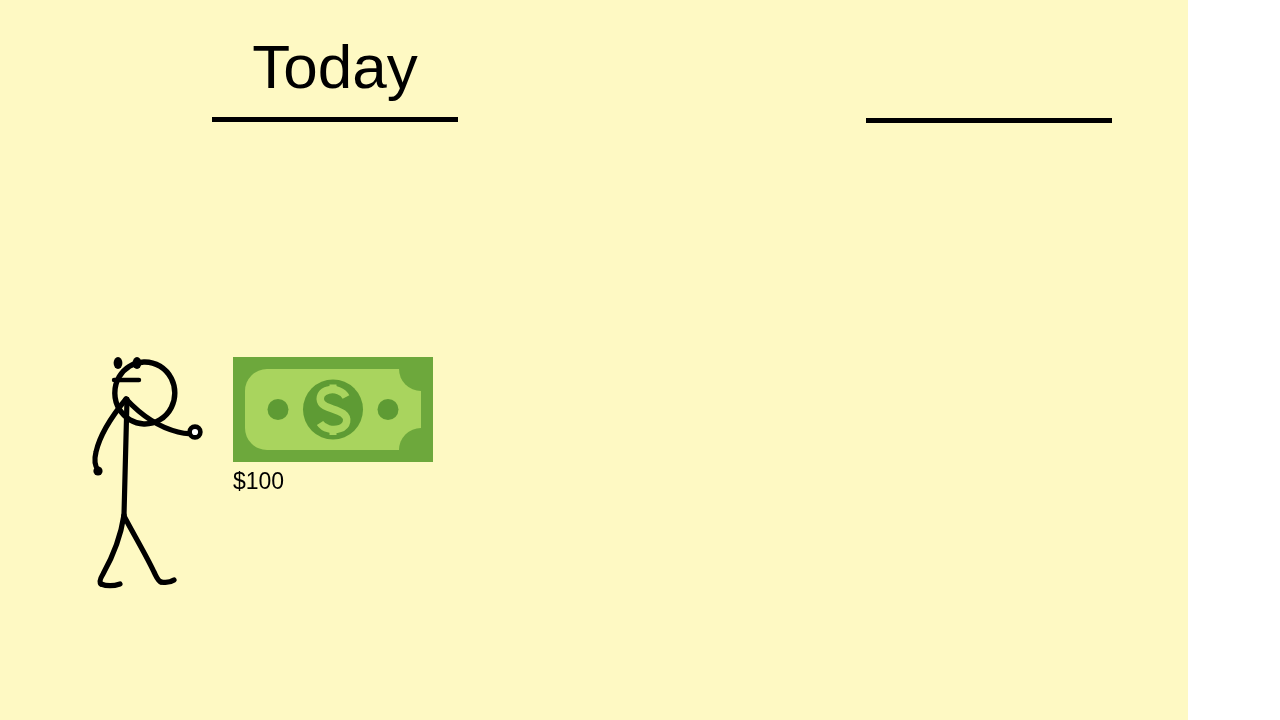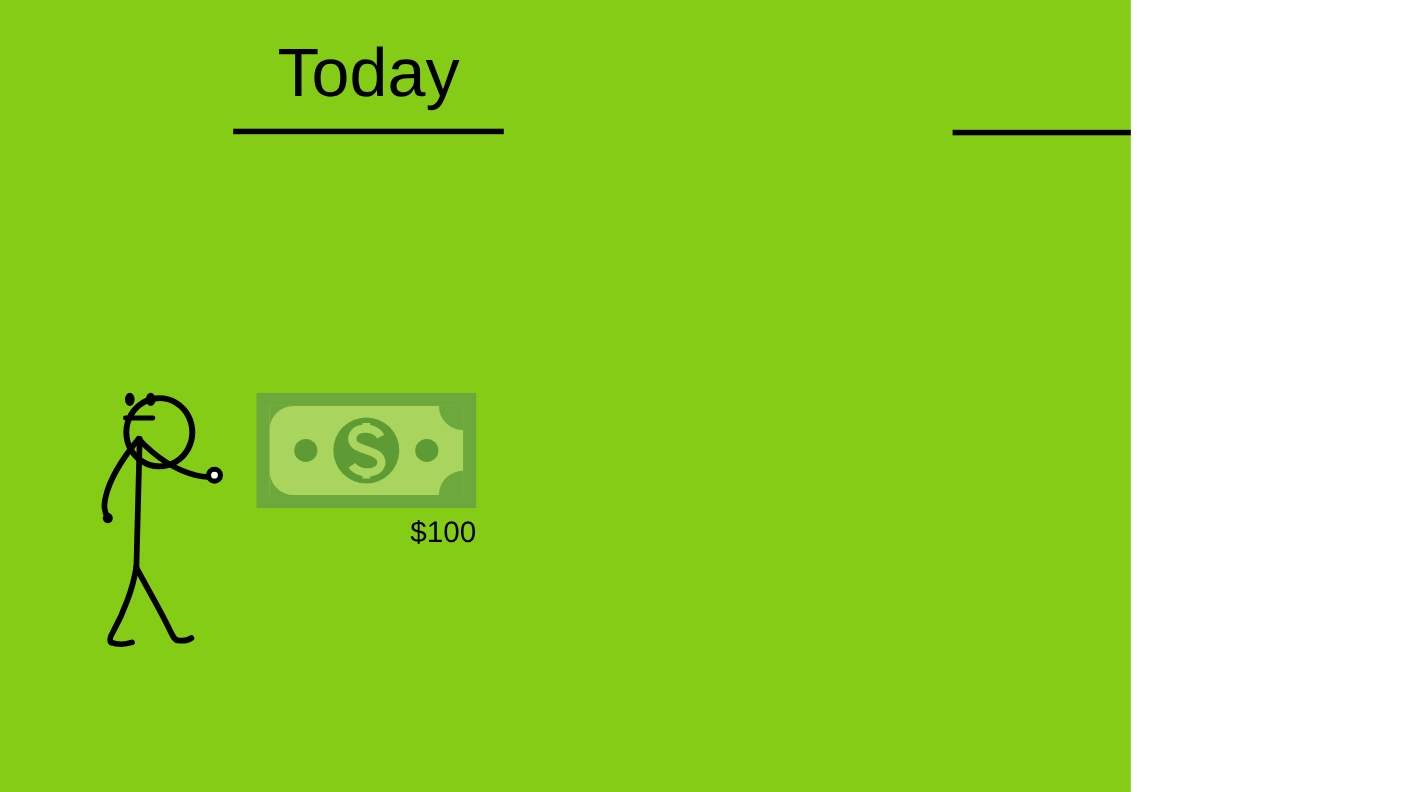--- a/index.html
+++ b/index.html
@@ -6,23 +6,23 @@
   html, body {
     margin: 0;
     padding: 0;
     background: #ffffff;
   }
   body {
     font-family: "Liberation Sans", sans-serif;
   }
   #slide {
     position: relative;
-    width: 1028px;
+    width: 1188px;
     height: 720px;
-    background: #84cc16;
+    background: #fef9c3;
     overflow: hidden;
   }
 
   
   .column-heading {
     position: absolute;
     text-align: center;
     color: #000000;
     font-family: "Liberation Sans", sans-serif;
     font-weight: 400;
@@ -75,24 +75,24 @@
     width: 200px;
     height: 105px;
   }
 
   
   #bill-caption {
     position: absolute;
     left: 233px;
     top: 468px;
     width: 200px;
-    text-align: right;
+    text-align: left;
     color: #000000;
     font-family: "Liberation Sans", sans-serif;
-    font-size: 27px;
+    font-size: 23px;
     line-height: 1.2;
     white-space: nowrap;
   }
 </style>
 </head>
 <body>
 
 <div id="slide">
 
   <div class="column-heading" id="heading-today">Today</div>

